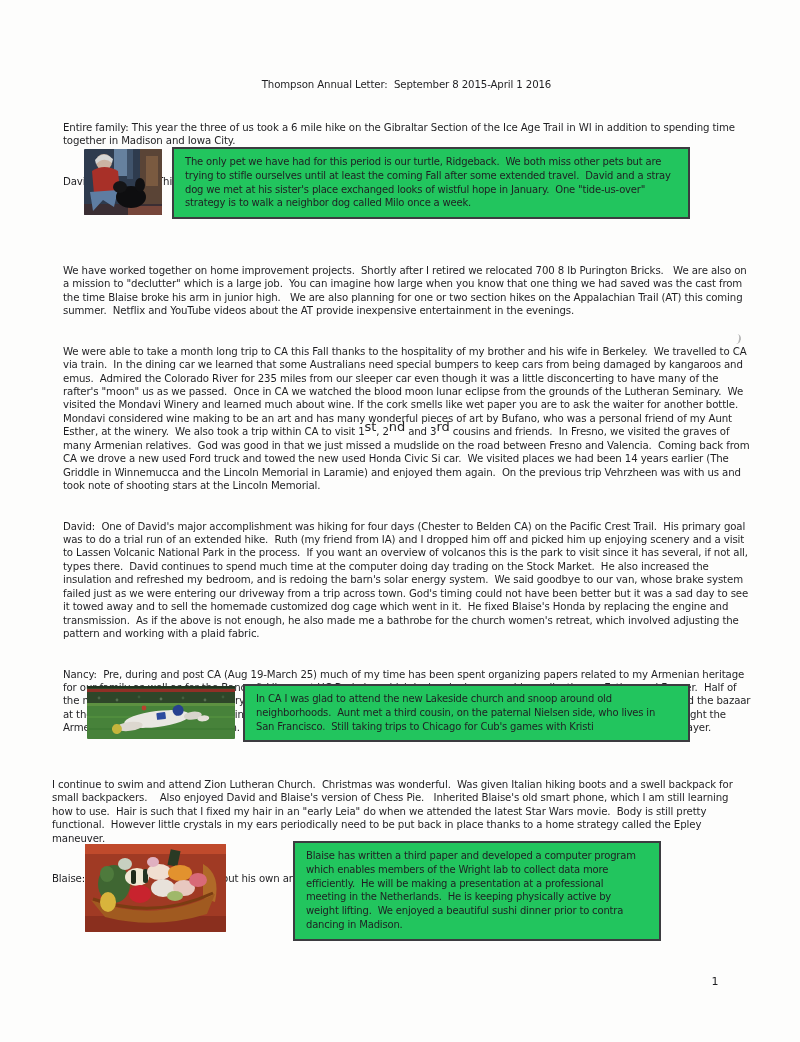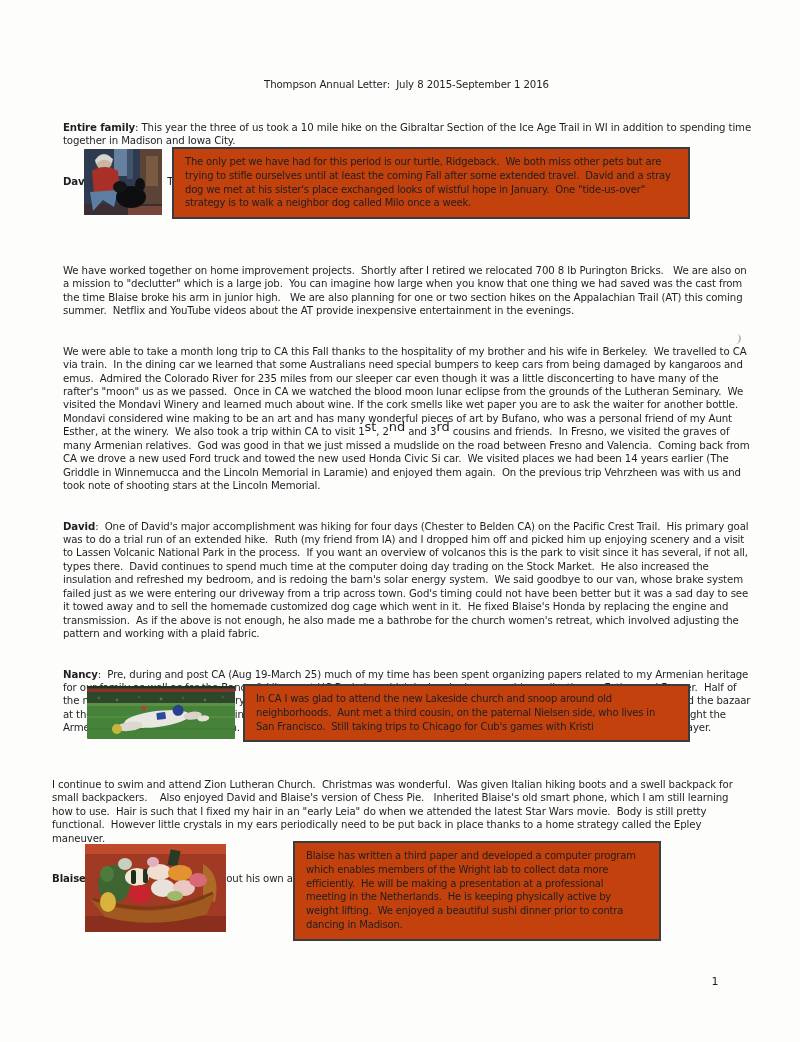--- a/index.html
+++ b/index.html
@@ -13,32 +13,32 @@
     overflow:hidden;
   }
   .txt{
     font-size:10.2px;
     line-height:13.45px;
     letter-spacing:-0.12px;
     white-space:pre-wrap;
   }
   .abs{position:absolute;}
   p{margin:0;}
-  .lead{font-weight:bold;}
+  .lead{font-weight:normal;}
   sup{font-size:13px;line-height:0;vertical-align:super;}
   .doc-title{
     left:63px;top:78px;width:687px;
     text-align:center;
   }
   .intro{left:63px;top:94px;width:689px;}
   .main-block{left:63px;top:237px;width:689px;}
   .cont-block{left:52px;top:751px;width:689px;}
   .callout{
     border:2px solid #3c3c40;
-    background:#c2410c;
+    background:#22c55e;
     padding:6px 16px 7px 11px;
     box-sizing:border-box;
     line-height:13.8px;
     font-size:10.0px;
     letter-spacing:-0.18px;
   }
   .callout.turtle{left:172px;top:147px;width:518px;min-height:65px;}
   .callout.lakeside{left:243px;top:684px;width:447px;min-height:58px;}
   .callout.blaise{left:293px;top:841px;width:368px;min-height:80px;}
   .photo{display:block;}
@@ -52,24 +52,24 @@
     border-right:2px solid #b9b9b9;
     border-radius:0 60% 60% 0/0 50% 50% 0;
     transform:rotate(8deg);
   }
 </style>
 </head>
 <body>
 
 <div class="sheet">
 
-  <div class="abs txt doc-title">Thompson Annual Letter:  July 8 2015-September 1 2016</div>
+  <div class="abs txt doc-title">Thompson Annual Letter:  September 8 2015-April 1 2016</div>
 
   <div class="abs txt intro">
-    <p><span class="lead">Entire family</span><span>: This year the three of us took a 10 mile hike on the Gibraltar Section of the Ice Age Trail in WI in addition to spending time together in Madison and Iowa City.</span></p>
+    <p><span class="lead">Entire family</span><span>: This year the three of us took a 6 mile hike on the Gibraltar Section of the Ice Age Trail in WI in addition to spending time together in Madison and Iowa City.</span></p>
     <p><span class="lead">David and Nancy</span><span><span>:  This year we celebrated our 30</span><sup>th</sup><span> wedding anniversary.</span></span></p>
   </div>
 
   <div class="abs photo-frame photo1">
     <svg class="photo" width="78" height="66" viewBox="0 0 78 66">
       <rect width="78" height="66" fill="#2e3b4e"></rect>
       <rect x="30" y="0" width="13" height="27" fill="#66819f"></rect>
       <rect x="43" y="0" width="6" height="30" fill="#40536b"></rect>
       <rect x="56" y="0" width="22" height="66" fill="#5a4436"></rect>
       <rect x="62" y="7" width="12" height="30" fill="#7a5a40"></rect>

